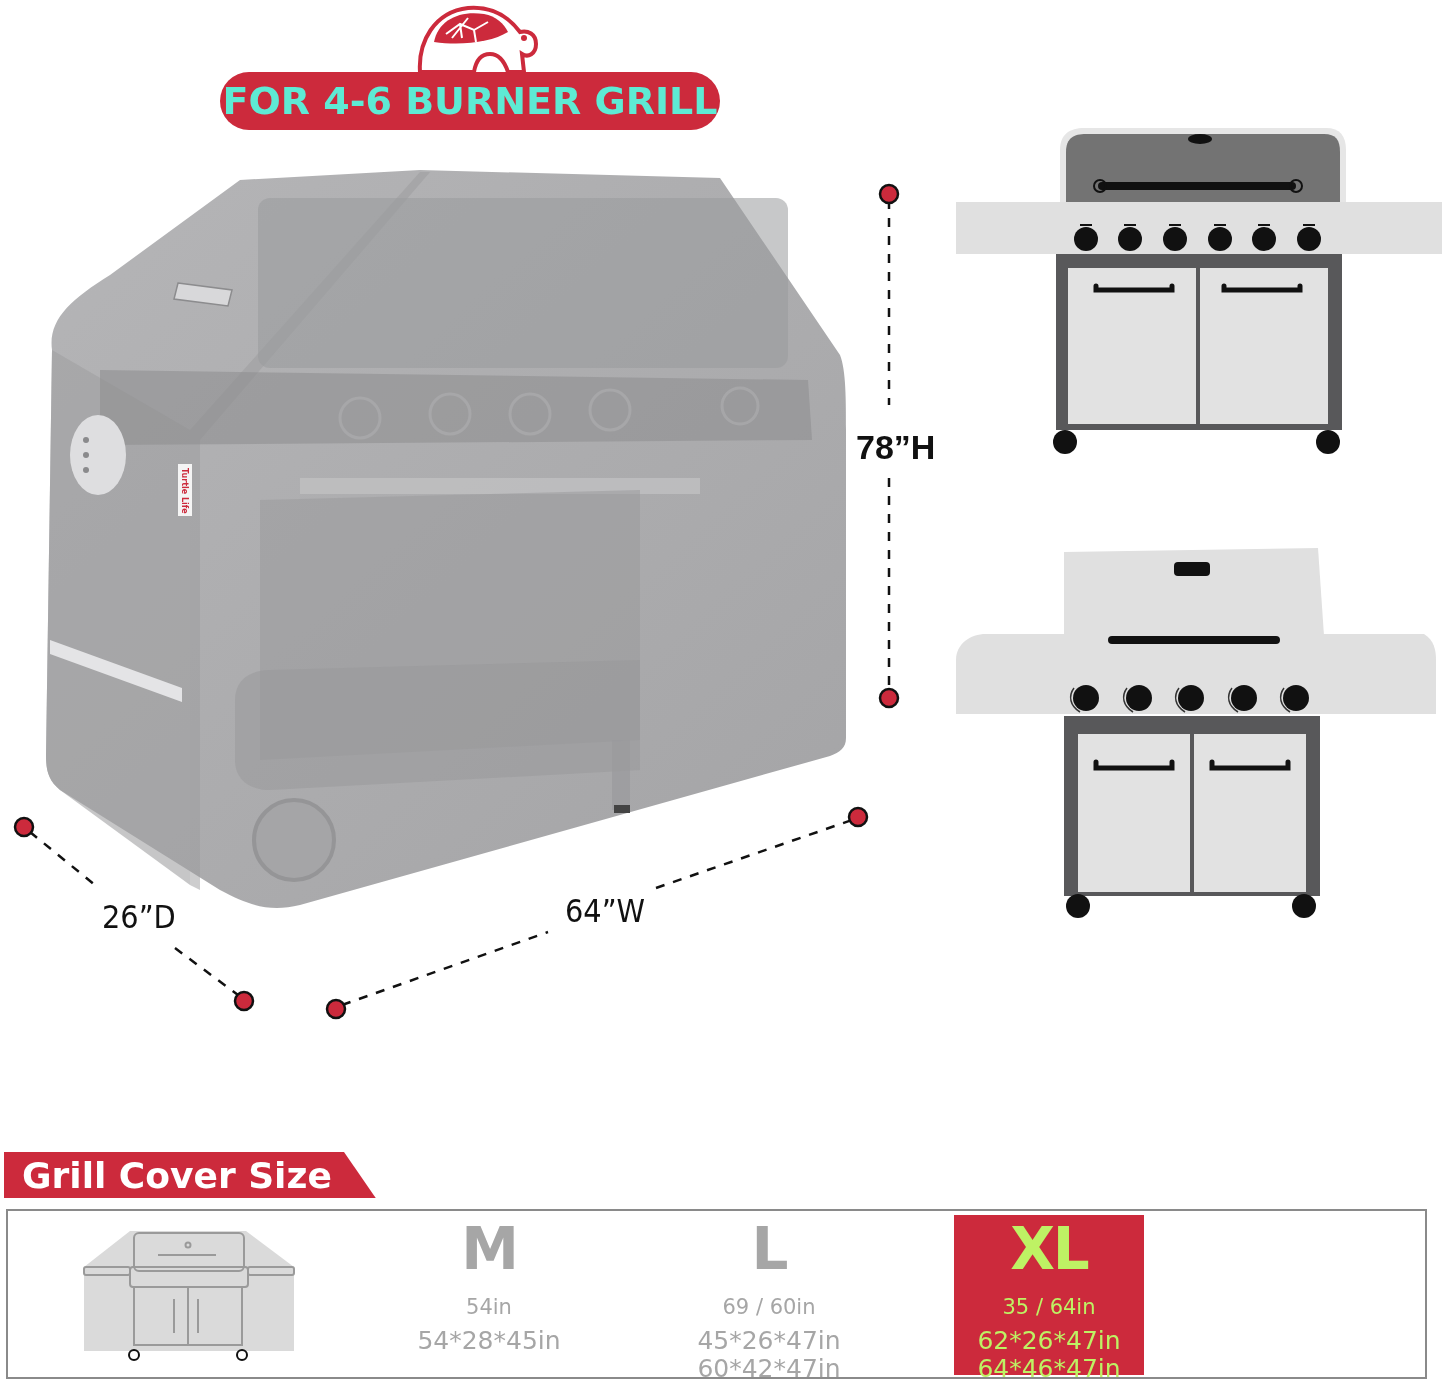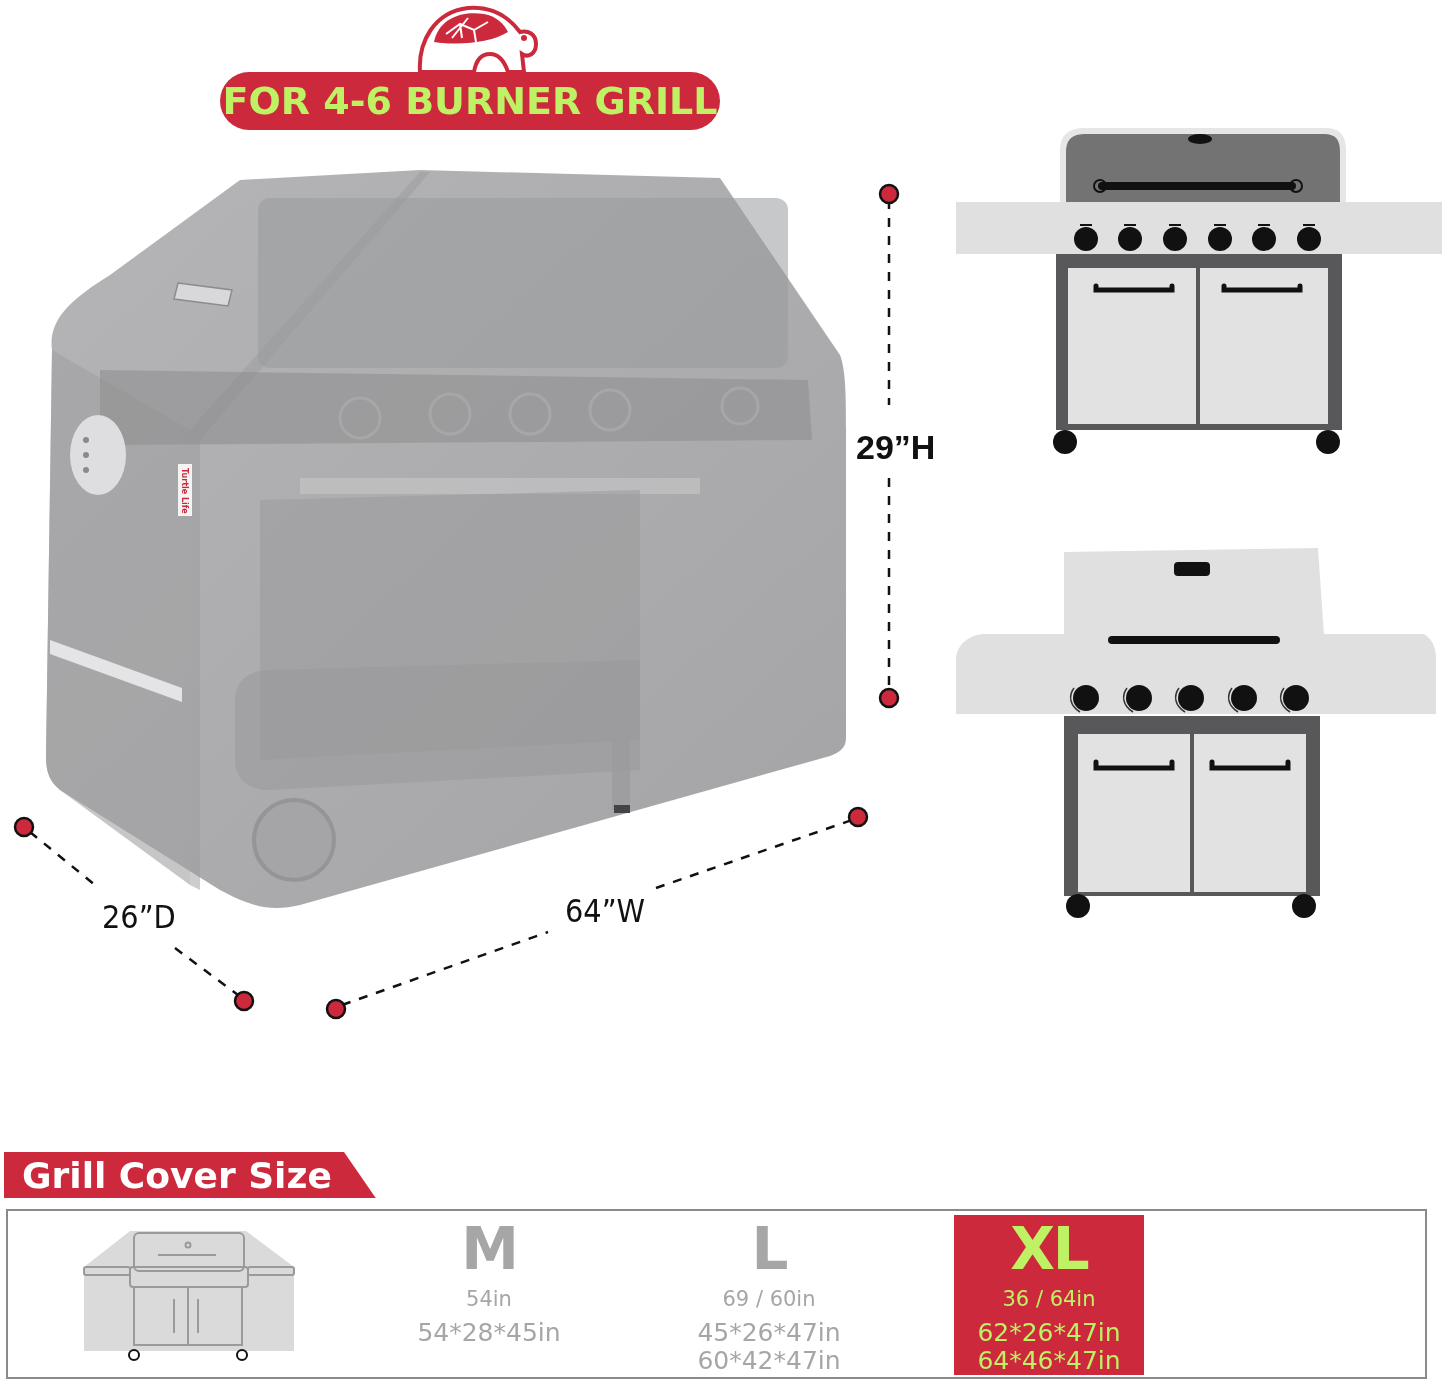--- a/index.html
+++ b/index.html
@@ -4,21 +4,21 @@
 <style>
   * { box-sizing: border-box; margin: 0; padding: 0; }
   html, body { width: 1445px; height: 1382px; background: #ffffff; overflow: hidden; }
   body { position: relative; font-family: "DejaVu Sans", sans-serif; }
 
   
   .title-badge {
     position: absolute; left: 220px; top: 72px; width: 500px; height: 58px;
     background: #cc2a3c; border-radius: 29px;
     display: flex; align-items: center; justify-content: center;
-    color: #bef264; font-weight: bold; font-size: 38px; letter-spacing: 0px;
+    color: #5eead4; font-weight: bold; font-size: 38px; letter-spacing: 0px;
     font-family: "DejaVu Sans", sans-serif;
   }
   .turtle-logo { position: absolute; left: 412px; top: 2px; width: 130px; height: 72px; }
 
   
   .main-cover { position: absolute; left: 0; top: 150px; width: 960px; height: 880px; }
 
   
   .dim-label {
     position: absolute; font-family: "Liberation Sans", sans-serif; font-weight: bold;
@@ -47,21 +47,21 @@
   }
   .size-icon { position: absolute; left: 68px; top: 14px; width: 225px; height: 140px; }
 
   .size-col {
     position: absolute; top: 4px; height: 160px; width: 190px;
     display: flex; flex-direction: column; align-items: center;
     color: #a6a6a6; font-family: "DejaVu Sans", sans-serif;
   }
   .size-col.active { background: #cc2a3c; color: #bef264; }
   .size-letter { font-weight: bold; font-size: 58px; line-height: 64px; margin-top: 2px; letter-spacing: -2px; }
-  .size-nominal { font-size: 21px; line-height: 28px; margin-top: 4px; }
+  .size-nominal { font-size: 21px; line-height: 28px; margin-top: 12px; }
   .size-dim { font-size: 25px; line-height: 28px; }
   .size-dims { margin-top: 6px; display: flex; flex-direction: column; align-items: center; }
 </style>
 </head>
 <body>
 
 <svg class="turtle-logo" viewBox="0 0 130 72">
   <path d="M8 70 C6 40 22 10 56 6 C80 4 96 14 108 30 C116 28 124 32 124 42 C124 52 116 56 110 52 L112 70 L96 70 C92 58 86 52 78 52 C70 52 64 58 62 70 Z" fill="#ffffff" stroke="#cc2a3c" stroke-width="4"></path>
   <path d="M22 40 C26 18 48 8 72 12 C84 14 92 22 96 30 C80 40 50 44 22 40 Z" fill="#cc2a3c"></path>
   <path d="M34 32 L48 22 L62 28 L76 20 M48 22 L50 36 M62 28 L64 40 M40 36 L56 16" stroke="#ffffff" stroke-width="2" fill="none"></path>
@@ -125,21 +125,21 @@
   <line x1="656" y1="888" x2="852" y2="820" stroke="#111" stroke-width="2.5" stroke-dasharray="9 9"></line>
   <circle cx="336" cy="1009" r="9" fill="#cc2a3c" stroke="#111" stroke-width="2.5"></circle>
   <circle cx="858" cy="817" r="9" fill="#cc2a3c" stroke="#111" stroke-width="2.5"></circle>
 
   <line x1="30" y1="832" x2="95" y2="885" stroke="#111" stroke-width="2.5" stroke-dasharray="9 9"></line>
   <line x1="175" y1="948" x2="238" y2="995" stroke="#111" stroke-width="2.5" stroke-dasharray="9 9"></line>
   <circle cx="24" cy="827" r="9" fill="#cc2a3c" stroke="#111" stroke-width="2.5"></circle>
   <circle cx="244" cy="1001" r="9" fill="#cc2a3c" stroke="#111" stroke-width="2.5"></circle>
 </svg>
 
-<div class="dim-label dim-h">29”H</div>
+<div class="dim-label dim-h">78”H</div>
 <div class="dim-label dim-w">64”W</div>
 <div class="dim-label dim-d">26”D</div>
 
 <svg class="grill-6" viewBox="0 0 495 340">
   <path d="M110 128 L110 30 C110 14 120 8 134 8 L376 8 C390 8 396 16 396 30 L396 128 Z" fill="#e6e6e6"></path>
   <path d="M116 126 L116 32 C116 18 124 14 136 14 L374 14 C386 14 390 20 390 32 L390 126 Z" fill="#737373"></path>
   <ellipse cx="250" cy="19" rx="12" ry="5" fill="#111"></ellipse>
   <rect x="148" y="62" width="198" height="8" rx="4" fill="#111"></rect>
   <circle cx="150" cy="66" r="6" fill="none" stroke="#111" stroke-width="2"></circle>
   <circle cx="346" cy="66" r="6" fill="none" stroke="#111" stroke-width="2"></circle>
@@ -230,20 +230,20 @@
     <div class="size-letter">L</div>
     <div class="size-nominal">69 / 60in</div>
     <div class="size-dims">
       <div class="size-dim">45*26*47in</div>
       <div class="size-dim">60*42*47in</div>
     </div>
   </div>
 
   <div class="size-col active" style="left:946px;">
     <div class="size-letter">XL</div>
-    <div class="size-nominal">36 / 64in</div>
+    <div class="size-nominal">35 / 64in</div>
     <div class="size-dims">
       <div class="size-dim">62*26*47in</div>
       <div class="size-dim">64*46*47in</div>
     </div>
   </div>
 
 </div>
 
 </body></html>

